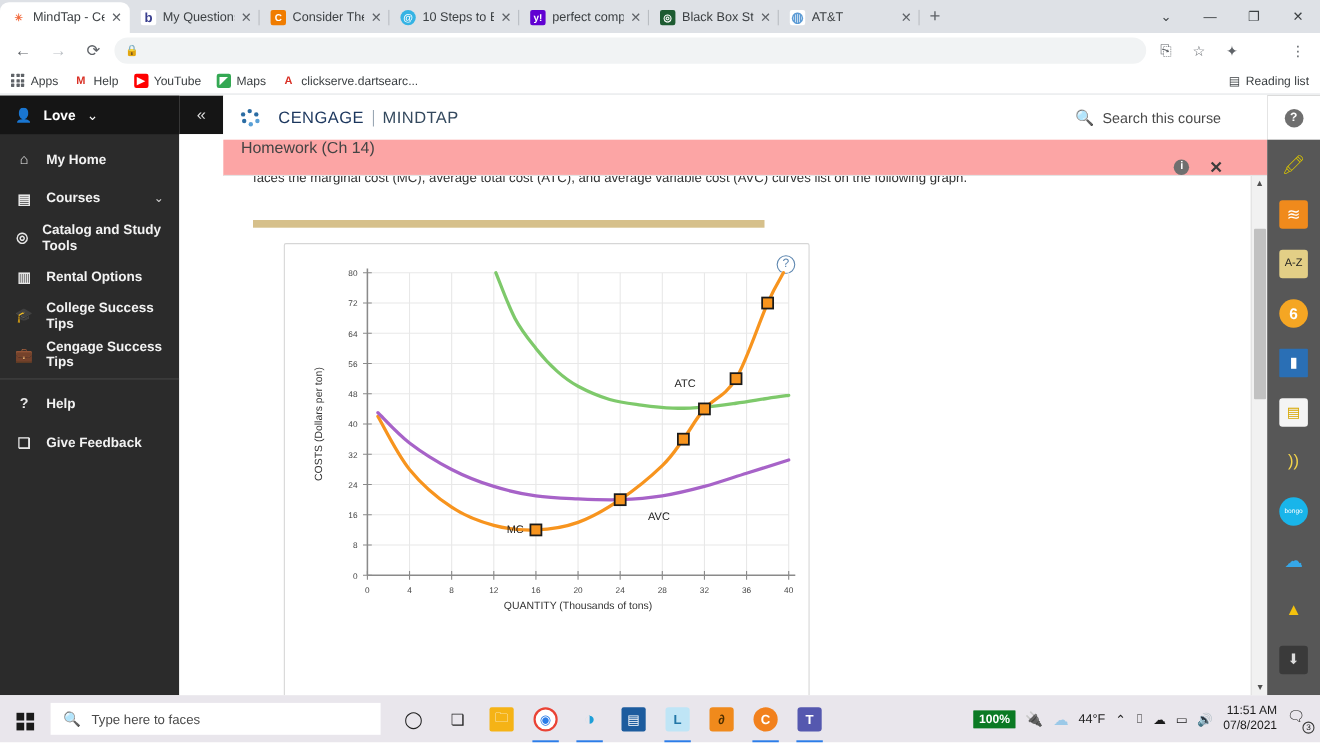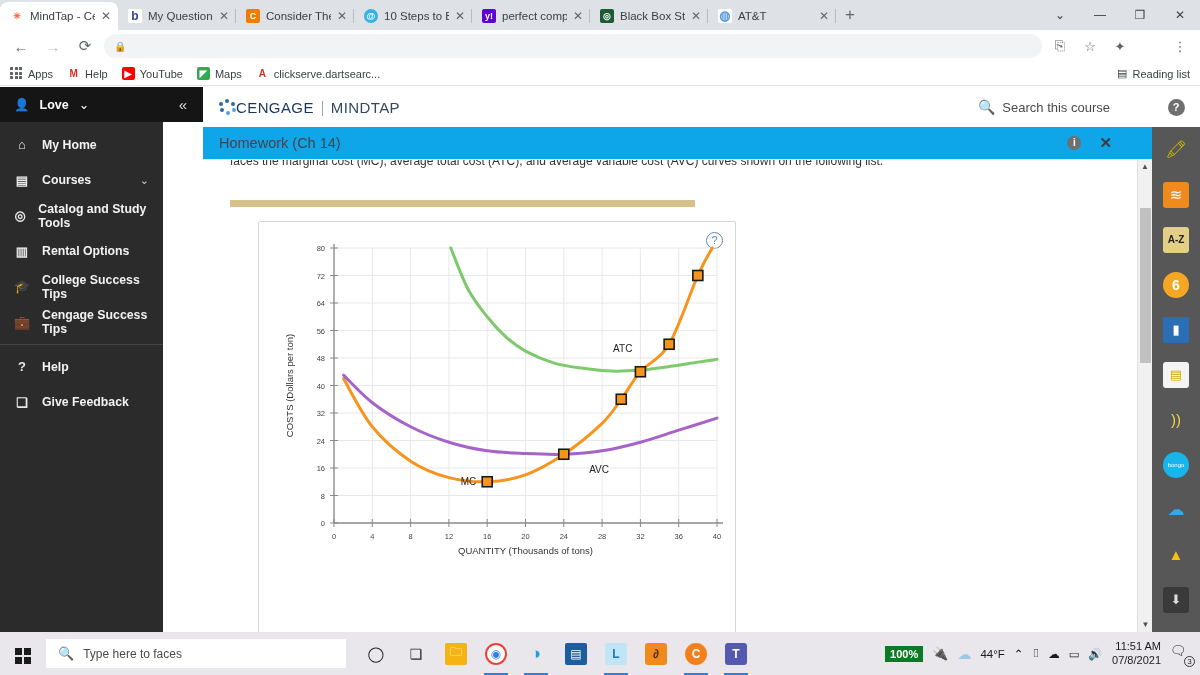--- a/index.html
+++ b/index.html
@@ -78,31 +78,31 @@
   .navlist { padding-top:5px; }
   .navitem { height:35.5px; display:flex; align-items:center; gap:12px;
      padding:0 14px; color:#f2f2f2; font-size:12.3px; font-weight:bold; }
   .navitem .ni { width:16px; text-align:center; font-size:13px; opacity:.95;}
   .navitem .chev { margin-left:auto; font-size:11px; color:#cfcfcf; font-weight:normal;}
   .navdivider { height:1px; background:#454545; margin:4px 0; }
 
   
   .content { position:absolute; left:203px; top:0; width:949px; height:545px; background:#fff; }
   .ctheader { height:40px; display:flex; align-items:center; padding:0 16px; background:#fff; }
-  .cengage-logo { display:flex; align-items:center; gap:0; }
+  .cengage-logo { display:flex; align-items:center; gap:17px; }
   .cg-dots { width:17px; height:17px; position:relative; }
   .cg-dots i { position:absolute; width:4.4px; height:4.4px; border-radius:50%; background:#2b6ca3; }
   .cg-word { font-size:15px; letter-spacing:.4px; color:#1b365d; }
   .cg-word .bar { display:inline-block; width:1px; height:15px; background:#9aa7b4;
      vertical-align:-3px; margin:0 8px; }
   .cg-mt { color:#34495e; }
   .searchcourse { margin-left:auto; display:flex; align-items:center; gap:7px;
      font-size:13px; color:#4a4a4a; padding-right:26px;}
-  .hw-bar { height:33px; background:#0ea5e9; border-bottom:1px solid #e4e4e4;
-     display:flex; align-items:center; padding:0 16px; }
+  .hw-bar { height:33px; background:#fca5a5; border-bottom:1px solid #e4e4e4;
+     display:flex; padding:0 16px;flex-direction:column; }
   .hw-title { font-size:14.5px; color:#444; }
   .hw-actions { margin-left:auto; display:flex; align-items:center; gap:18px; padding-right:24px;}
   .info-circle { width:14px; height:14px; border-radius:50%; background:#6f6f6f; color:#fff;
      font-size:10px; font-weight:bold; text-align:center; line-height:14px;}
   .hw-x { font-size:15px; color:#3c3c3c; font-weight:bold; }
 
   .scrollarea { position:relative; height:472px; overflow:hidden; }
   .clipped-text { position:absolute; top:-6px; left:27px; width:880px; height:14px;
      overflow:hidden; font-size:12px; color:#333; white-space:nowrap; }
   .tanbar { position:absolute; top:40px; left:27px; width:465px; height:7px; background:#d6c08b; }
@@ -326,21 +326,21 @@
 
       <div class="hw-bar">
         <span class="hw-title">Homework (Ch 14)</span>
         <div class="hw-actions">
           <span class="info-circle">i</span>
           <span class="hw-x">✕</span>
         </div>
       </div>
 
       <div class="scrollarea">
-        <div class="clipped-text">faces the marginal cost (MC), average total cost (ATC), and average variable cost (AVC) curves shown on the following list.</div>
+        <div class="clipped-text">faces the marginal cost (MC), average total cost (ATC), and average variable cost (AVC) curves list on the following graph.</div>
         <div class="tanbar"></div>
 
         <div class="graphbox">
           <div class="qmark">?</div>
           <svg class="chart-svg" id="chart" width="476" height="413">
               <line x1="113.30000000000001" y1="26" x2="113.30000000000001" y2="301" stroke="#e8e8e8" stroke-width="1"></line>
               <line x1="151.60000000000002" y1="26" x2="151.60000000000002" y2="301" stroke="#e8e8e8" stroke-width="1"></line>
               <line x1="189.89999999999998" y1="26" x2="189.89999999999998" y2="301" stroke="#e8e8e8" stroke-width="1"></line>
               <line x1="228.20000000000002" y1="26" x2="228.20000000000002" y2="301" stroke="#e8e8e8" stroke-width="1"></line>
               <line x1="266.5" y1="26" x2="266.5" y2="301" stroke="#e8e8e8" stroke-width="1"></line>
@@ -434,21 +434,21 @@
       <div class="rail-help">
         <span class="helpdot">?</span>
       </div>
       <div class="railicon">
         <span class="ri" style="color:#d9c400;font-size:17px;">🖍</span>
       </div>
       <div class="railicon">
         <span class="ri" style="background:#f08a1c;color:#fff;font-size:15px;">≋</span>
       </div>
       <div class="railicon">
-        <span class="ri" style="background:#e3cf86;color:#222;font-size:10px;font-weight:bold;">A-Z</span>
+        <span class="ri" style="background:#e3cf86;color:#222;font-size:10px;font-weight:normal;">A-Z</span>
       </div>
       <div class="railicon">
         <span class="ri" style="background:#f5a623;color:#fff;border-radius:50%;font-weight:bold;font-size:14px;">6</span>
       </div>
       <div class="railicon">
         <span class="ri" style="background:#2a6fb5;color:#fff;border-radius:1px;">▮</span>
       </div>
       <div class="railicon">
         <span class="ri" style="background:#f4f4f4;color:#d6a700;">▤</span>
       </div>

